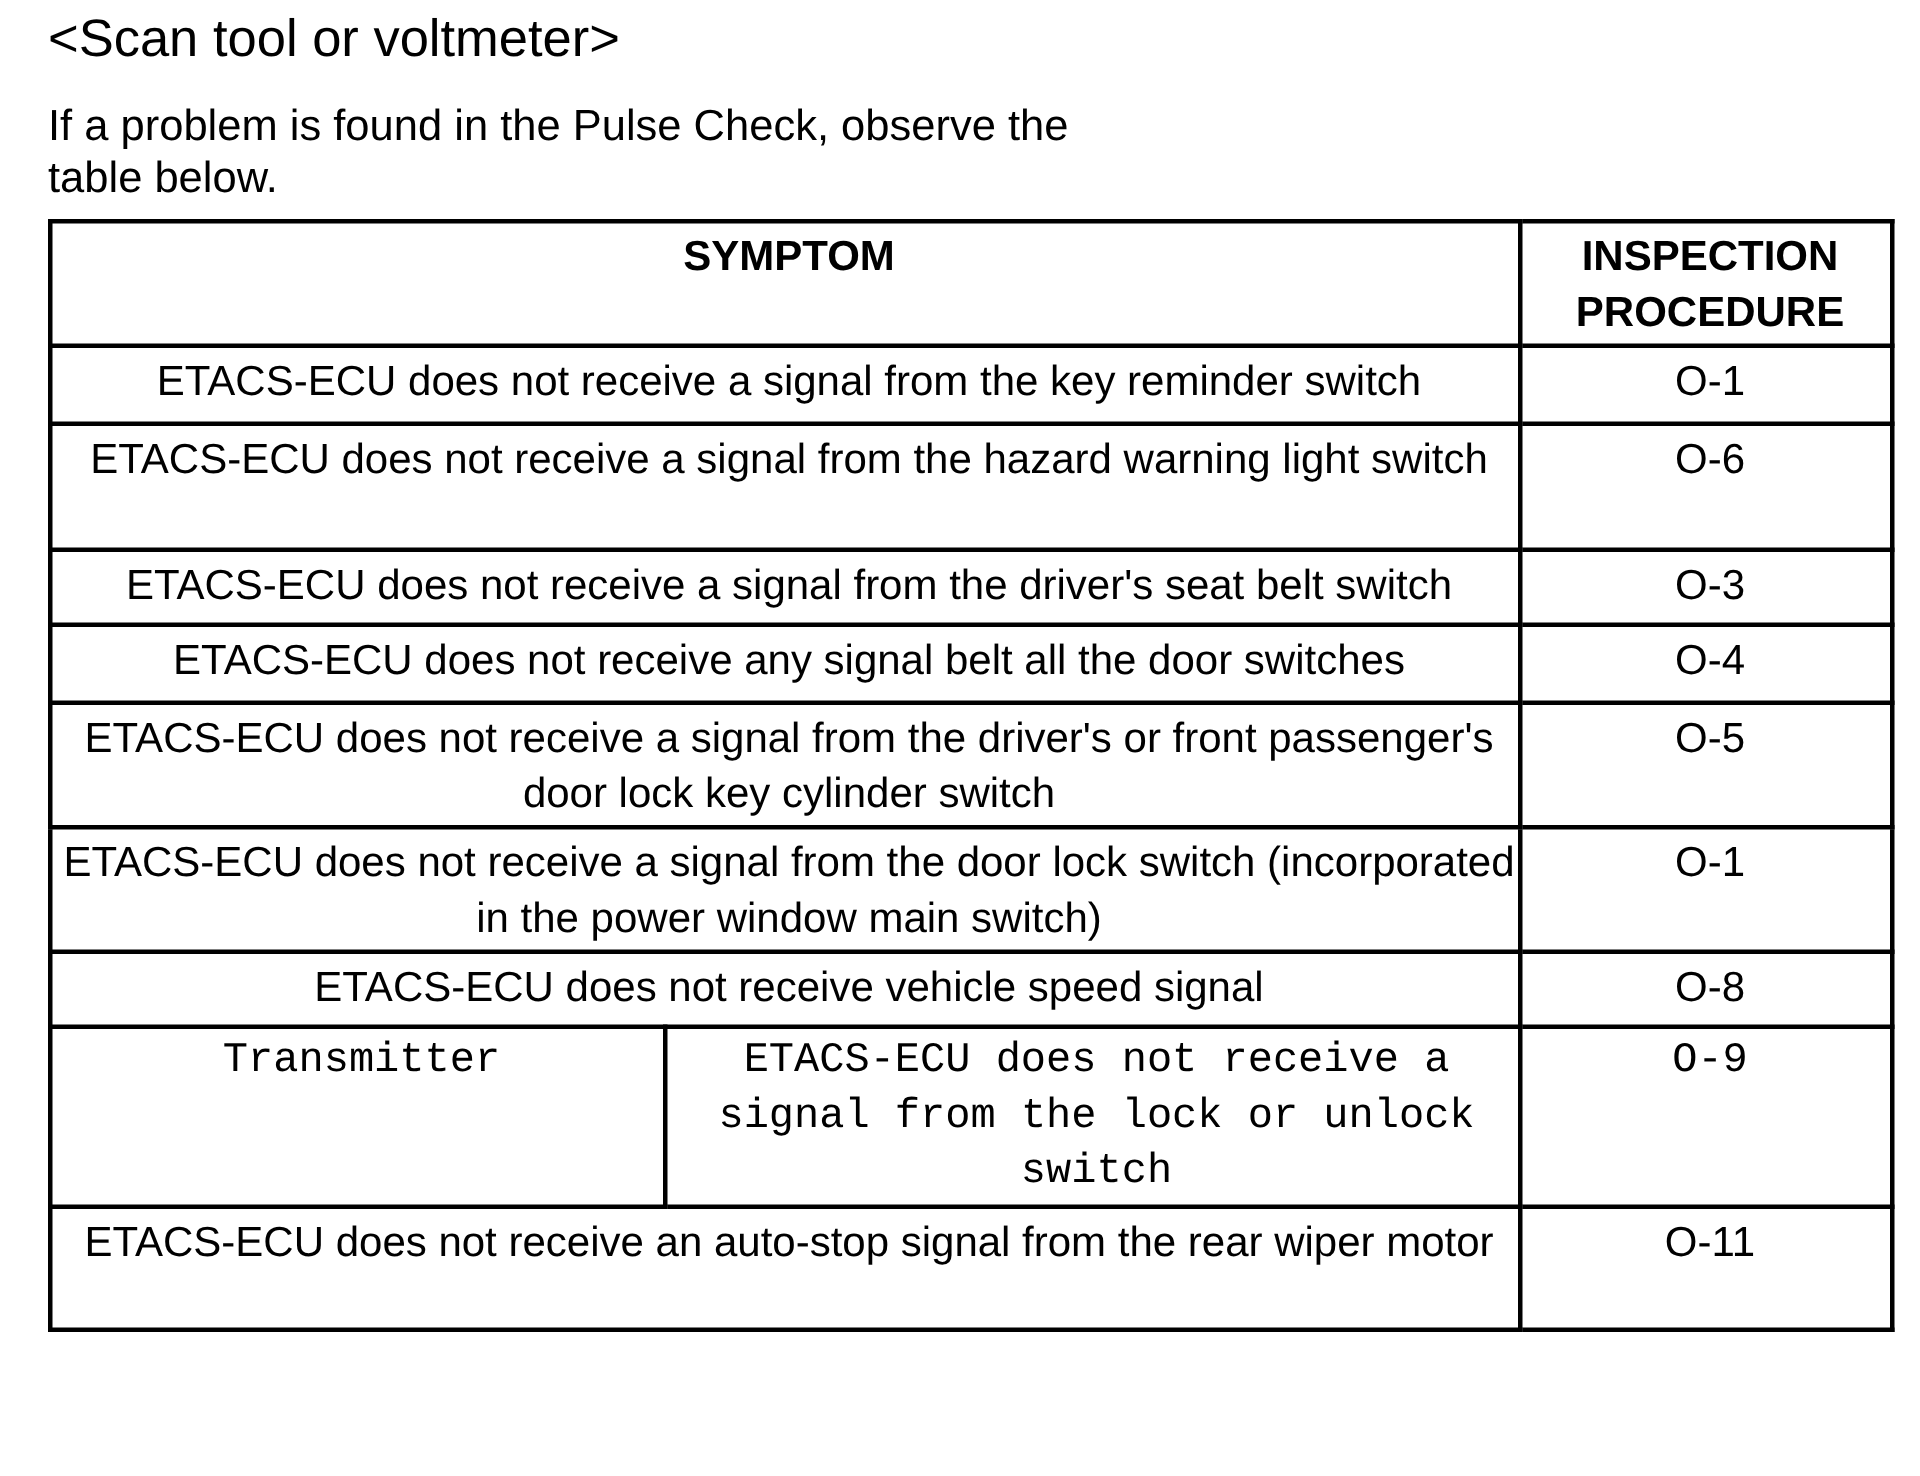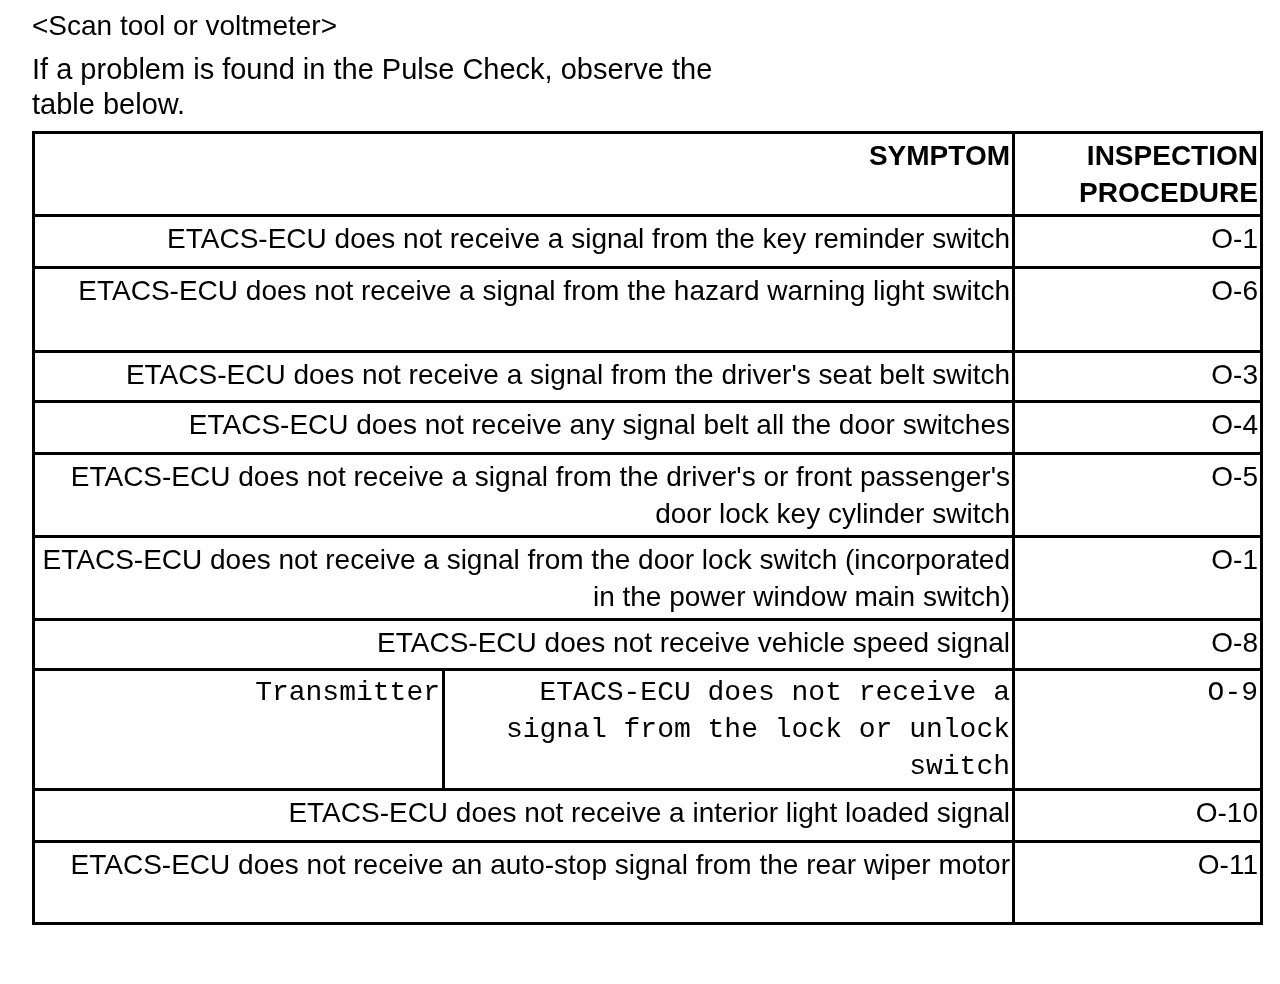--- a/index.html
+++ b/index.html
@@ -11,43 +11,43 @@
   }
   .page {
     width: 1280px;
     height: 984px;
     box-sizing: border-box;
     padding: 8px 0 0 32px;
     background: #ffffff;
     overflow: hidden;
   }
   .doc-title {
-    font-size: 28px;
+    font-size: 35px;
     line-height: 36px;
-    margin: 0 0 8px 0;
+    margin: 0 0 23px 0;
   }
   .doc-intro {
     font-size: 29px;
     line-height: 35px;
     max-width: 740px;
     margin: 0 0 9px 0;
   }
   table.symptom-table {
     border-collapse: collapse;
     table-layout: fixed;
     width: 1228px;
   }
   table.symptom-table col.c1 { width: 410px; }
   table.symptom-table col.c2 { width: 570px; }
   table.symptom-table col.c3 { width: 248px; }
   table.symptom-table th,
   table.symptom-table td {
     border: 3px solid #000000;
     vertical-align: top;
-    text-align: right;
+    text-align: center;
     font-size: 28px;
     line-height: 37px;
     padding: 3px 2px 3px 7px;
     overflow: hidden;
   }
   table.symptom-table th {
     font-weight: bold;
   }
 </style>
 </head>
@@ -106,24 +106,20 @@
         <td colspan="2">ETACS-ECU does not receive vehicle speed signal</td>
         <td>O-8</td>
       </tr>
 
       <tr style="height:84px;font-family:Liberation Mono, monospace;">
         <td>Transmitter</td>
         <td>ETACS-ECU does not receive a signal from the lock or unlock switch</td>
         <td>O-9</td>
       </tr>
 
-      <tr style="height:52px;">
-        <td colspan="2">ETACS-ECU does not receive a interior light loaded signal</td>
-        <td>O-10</td>
-      </tr>
 
       <tr style="height:82px;">
         <td colspan="2">ETACS-ECU does not receive an auto-stop signal from the rear wiper motor</td>
         <td>O-11</td>
       </tr>
     </tbody>
   </table>
 </div>
 
 </body></html>

